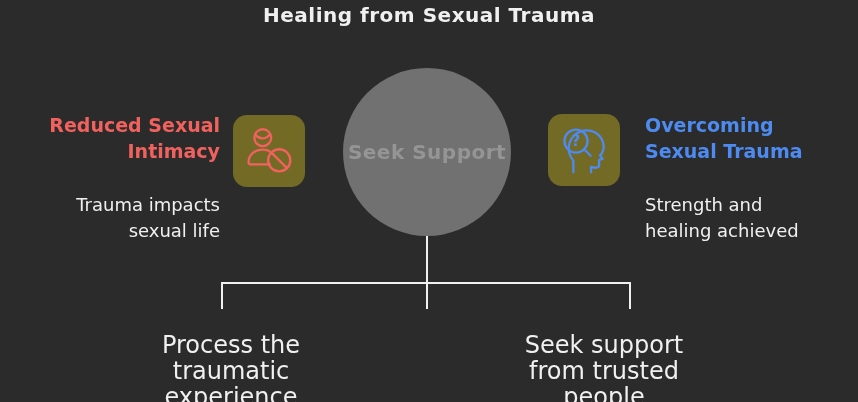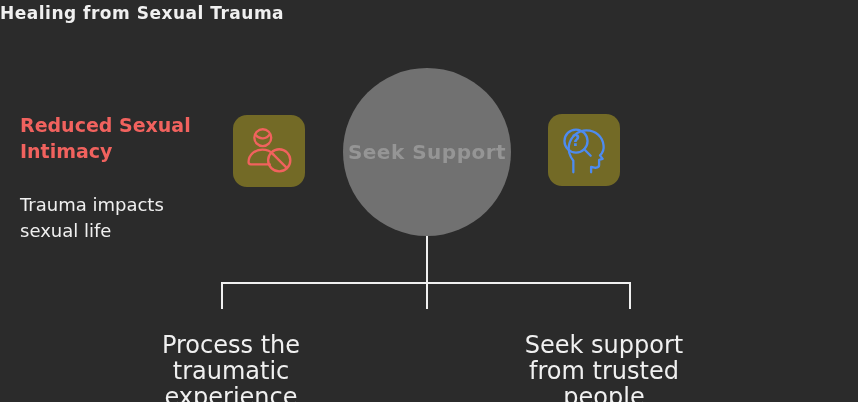--- a/index.html
+++ b/index.html
@@ -14,25 +14,25 @@
   }
   *{margin:0;padding:0;box-sizing:border-box;}
   html,body{background:var(--background);}
   body{font-family:"DejaVu Sans","Liberation Sans",sans-serif;}
   .canvas{
     position:relative;width:858px;height:402px;
     background:var(--background);overflow:hidden;
   }
   .preline{white-space:pre-line;}
   .title{
-    position:absolute;left:0;top:3px;width:858px;
-    font-size:17px;font-weight:bold;color:var(--text-light);letter-spacing:.5px;
+    position:absolute;left:0;top:3px;width:858px;text-align:center;
+    font-size:20px;font-weight:bold;color:var(--text-light);letter-spacing:.5px;
   }
   .side-text{position:absolute;top:112px;}
-  .side-text.left{left:20px;width:200px;}
+  .side-text.left{left:20px;width:200px;text-align:right;}
   .side-text.right{left:645px;width:200px;text-align:left;}
   .heading{font-size:19px;font-weight:bold;line-height:26px;margin-bottom:11px;}
   .heading.red{color:var(--accent-red);}
   .heading.blue{color:var(--accent-blue);}
   .subtitle{font-size:18px;line-height:26px;color:var(--text-light);margin-top:28px;}
   .icon-box{
     position:absolute;width:72px;height:72px;border-radius:14px;
     background:var(--icon-bg);display:flex;align-items:center;justify-content:center;
   }
   .icon-box.left-icon{left:233px;top:115px;color:var(--accent-red);}
@@ -81,20 +81,26 @@
 
   <div class="icon-box right-icon">
     <svg width="64" height="64" viewBox="0 0 72 72" fill="none" stroke="currentColor" stroke-width="2.6" stroke-linecap="round" stroke-linejoin="round">
       <path d="M24 61 V48 C20 43 18 37 19 31 C21 21 29 14 39 14 C49 14 57 21 58 31 C58.6 35 57 39 54 42 L57 46 L53 47 L53 53 C53 55 51 56 49 56 L44 55 V61"></path>
       <circle cx="27" cy="26" r="13"></circle>
       <path d="M36.2 35.2 L43.5 42.5"></path>
       <text x="27" y="32" text-anchor="middle" font-size="17" font-weight="bold" font-family="DejaVu Sans, sans-serif" fill="currentColor" stroke="none">?</text>
     </svg>
   </div>
 
+  <div class="side-text right">
+    <div class="heading blue preline">Overcoming
+Sexual Trauma</div>
+    <div class="subtitle preline">Strength and
+healing achieved</div>
+  </div>
 
   <div class="line v" style="left:426px;top:236px;height:73px"></div>
   <div class="line h" style="left:221px;top:282px;width:410px"></div>
   <div class="line v" style="left:221px;top:282px;height:27px"></div>
   <div class="line v" style="left:629px;top:282px;height:27px"></div>
 
   <div class="branch preline" style="left:131px">Process the
 traumatic
 experience</div>
   <div class="branch preline" style="left:504px">Seek support

